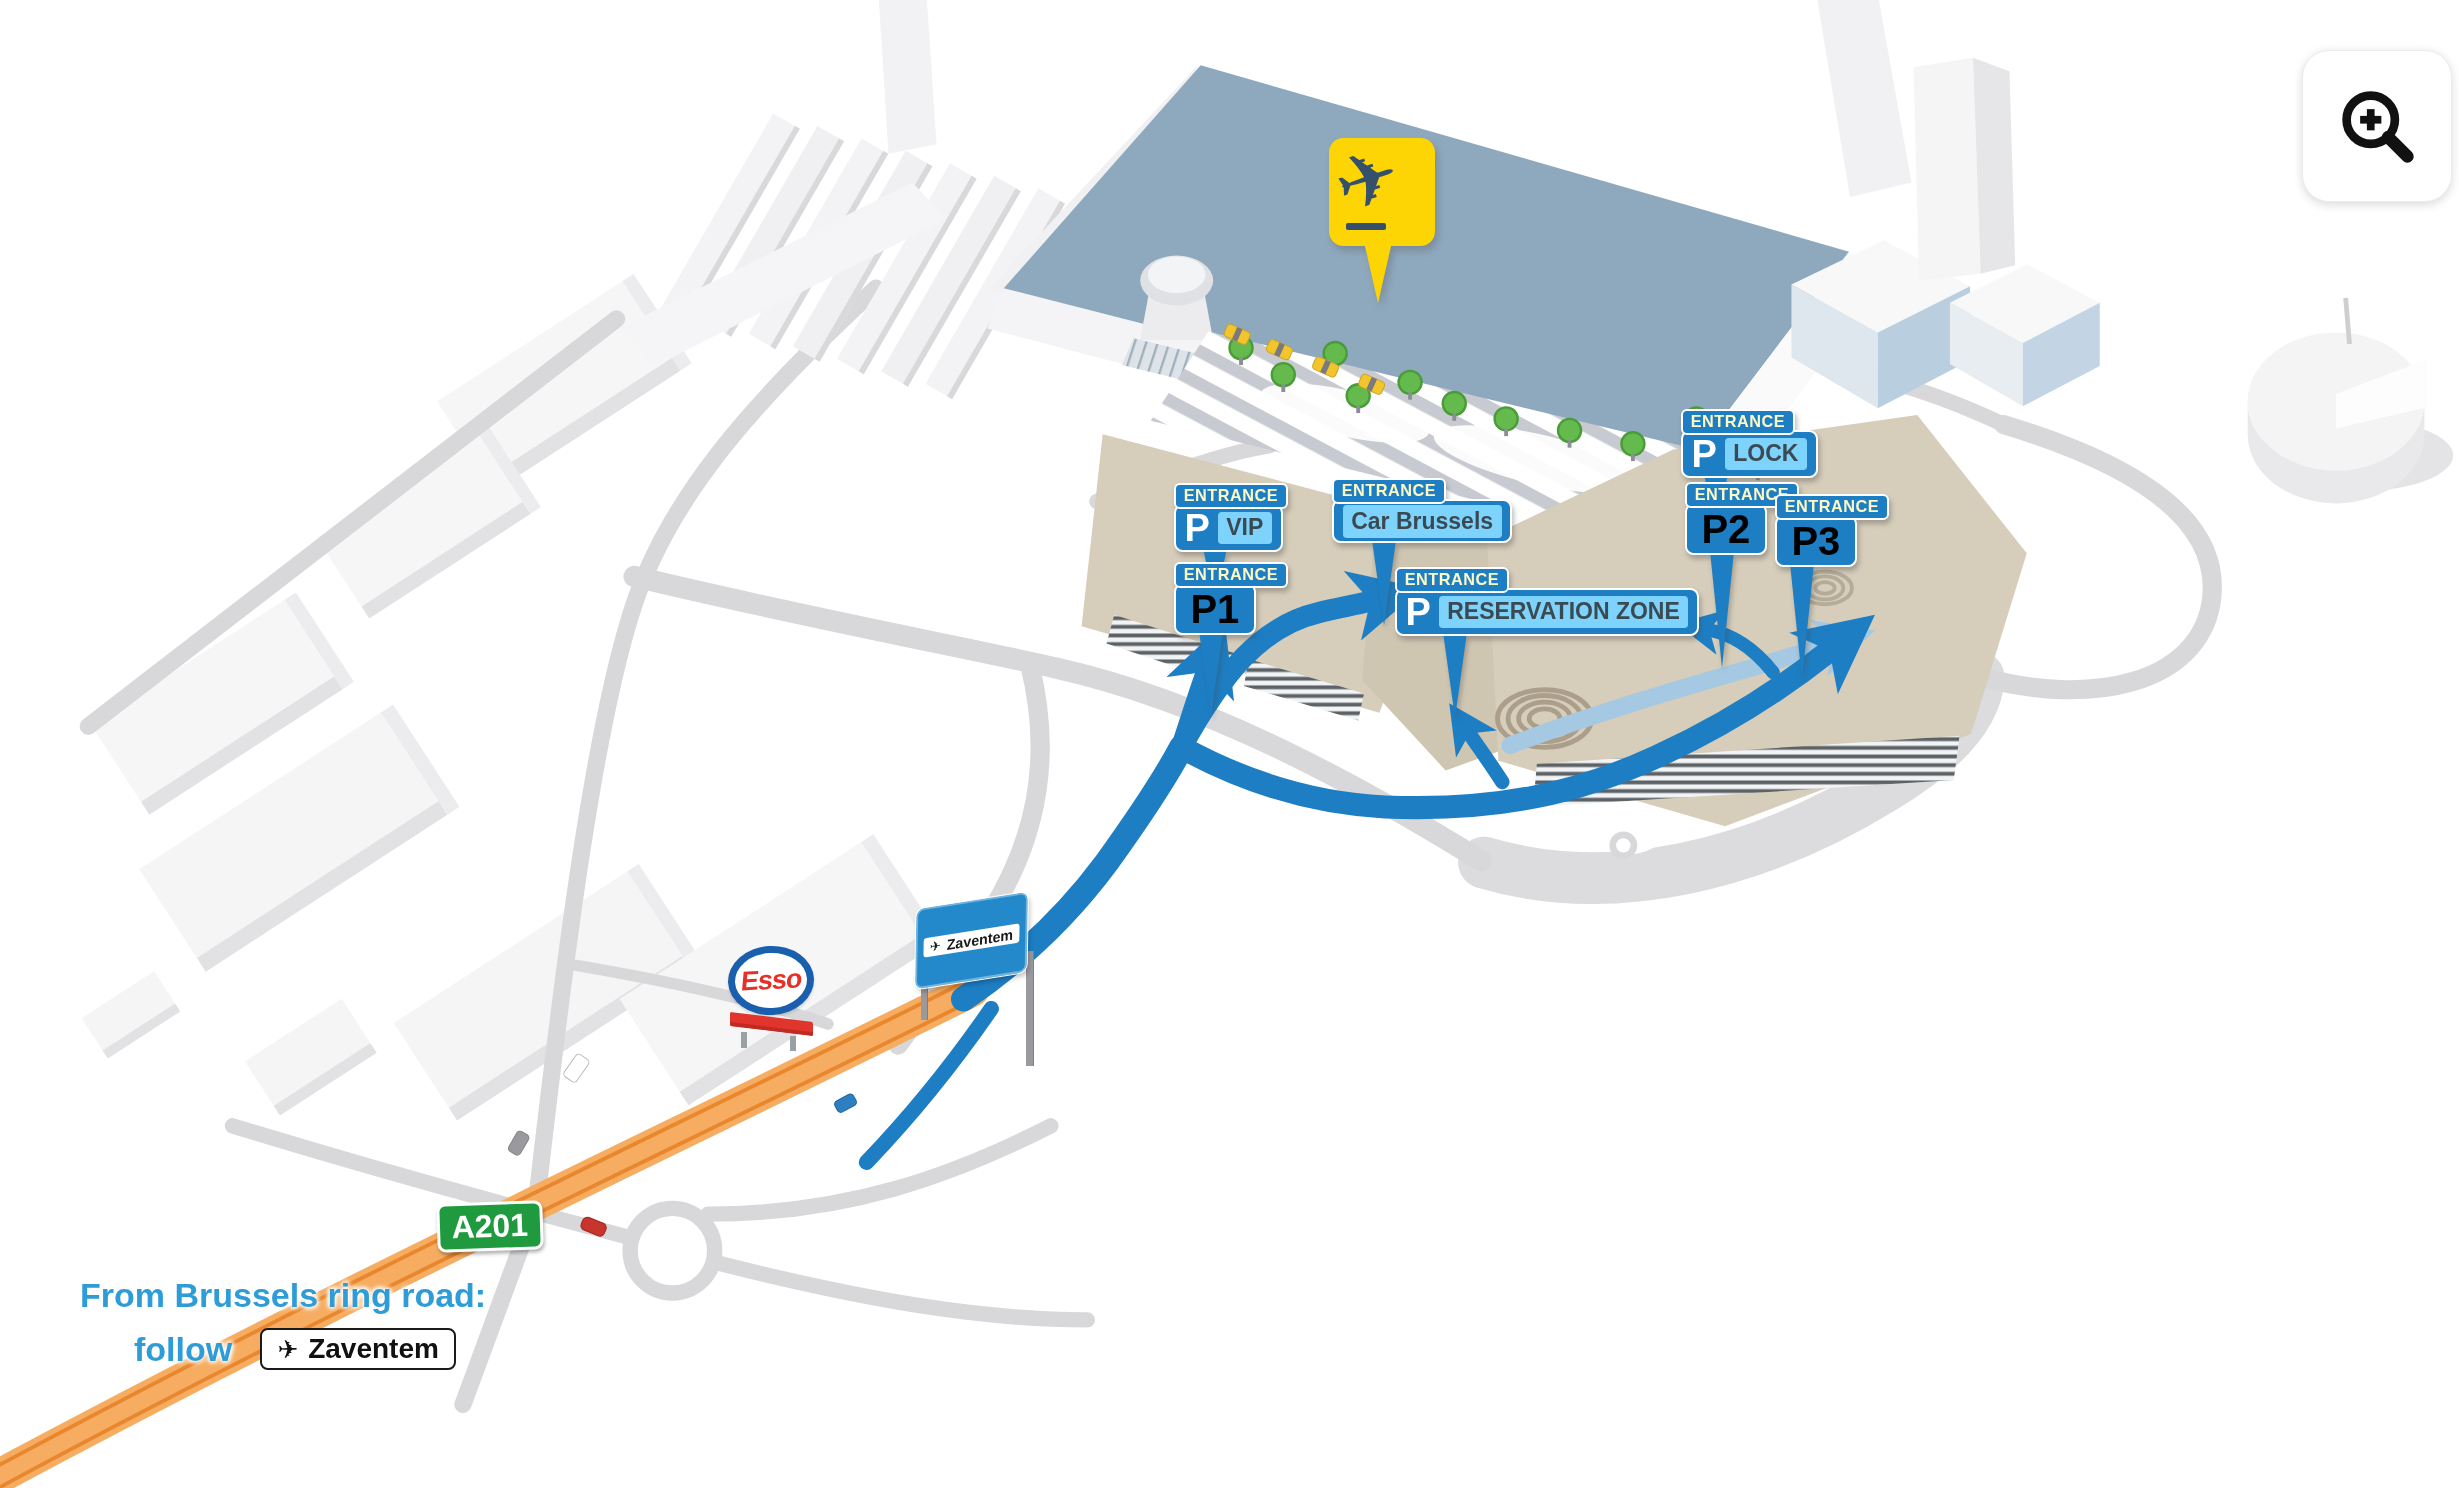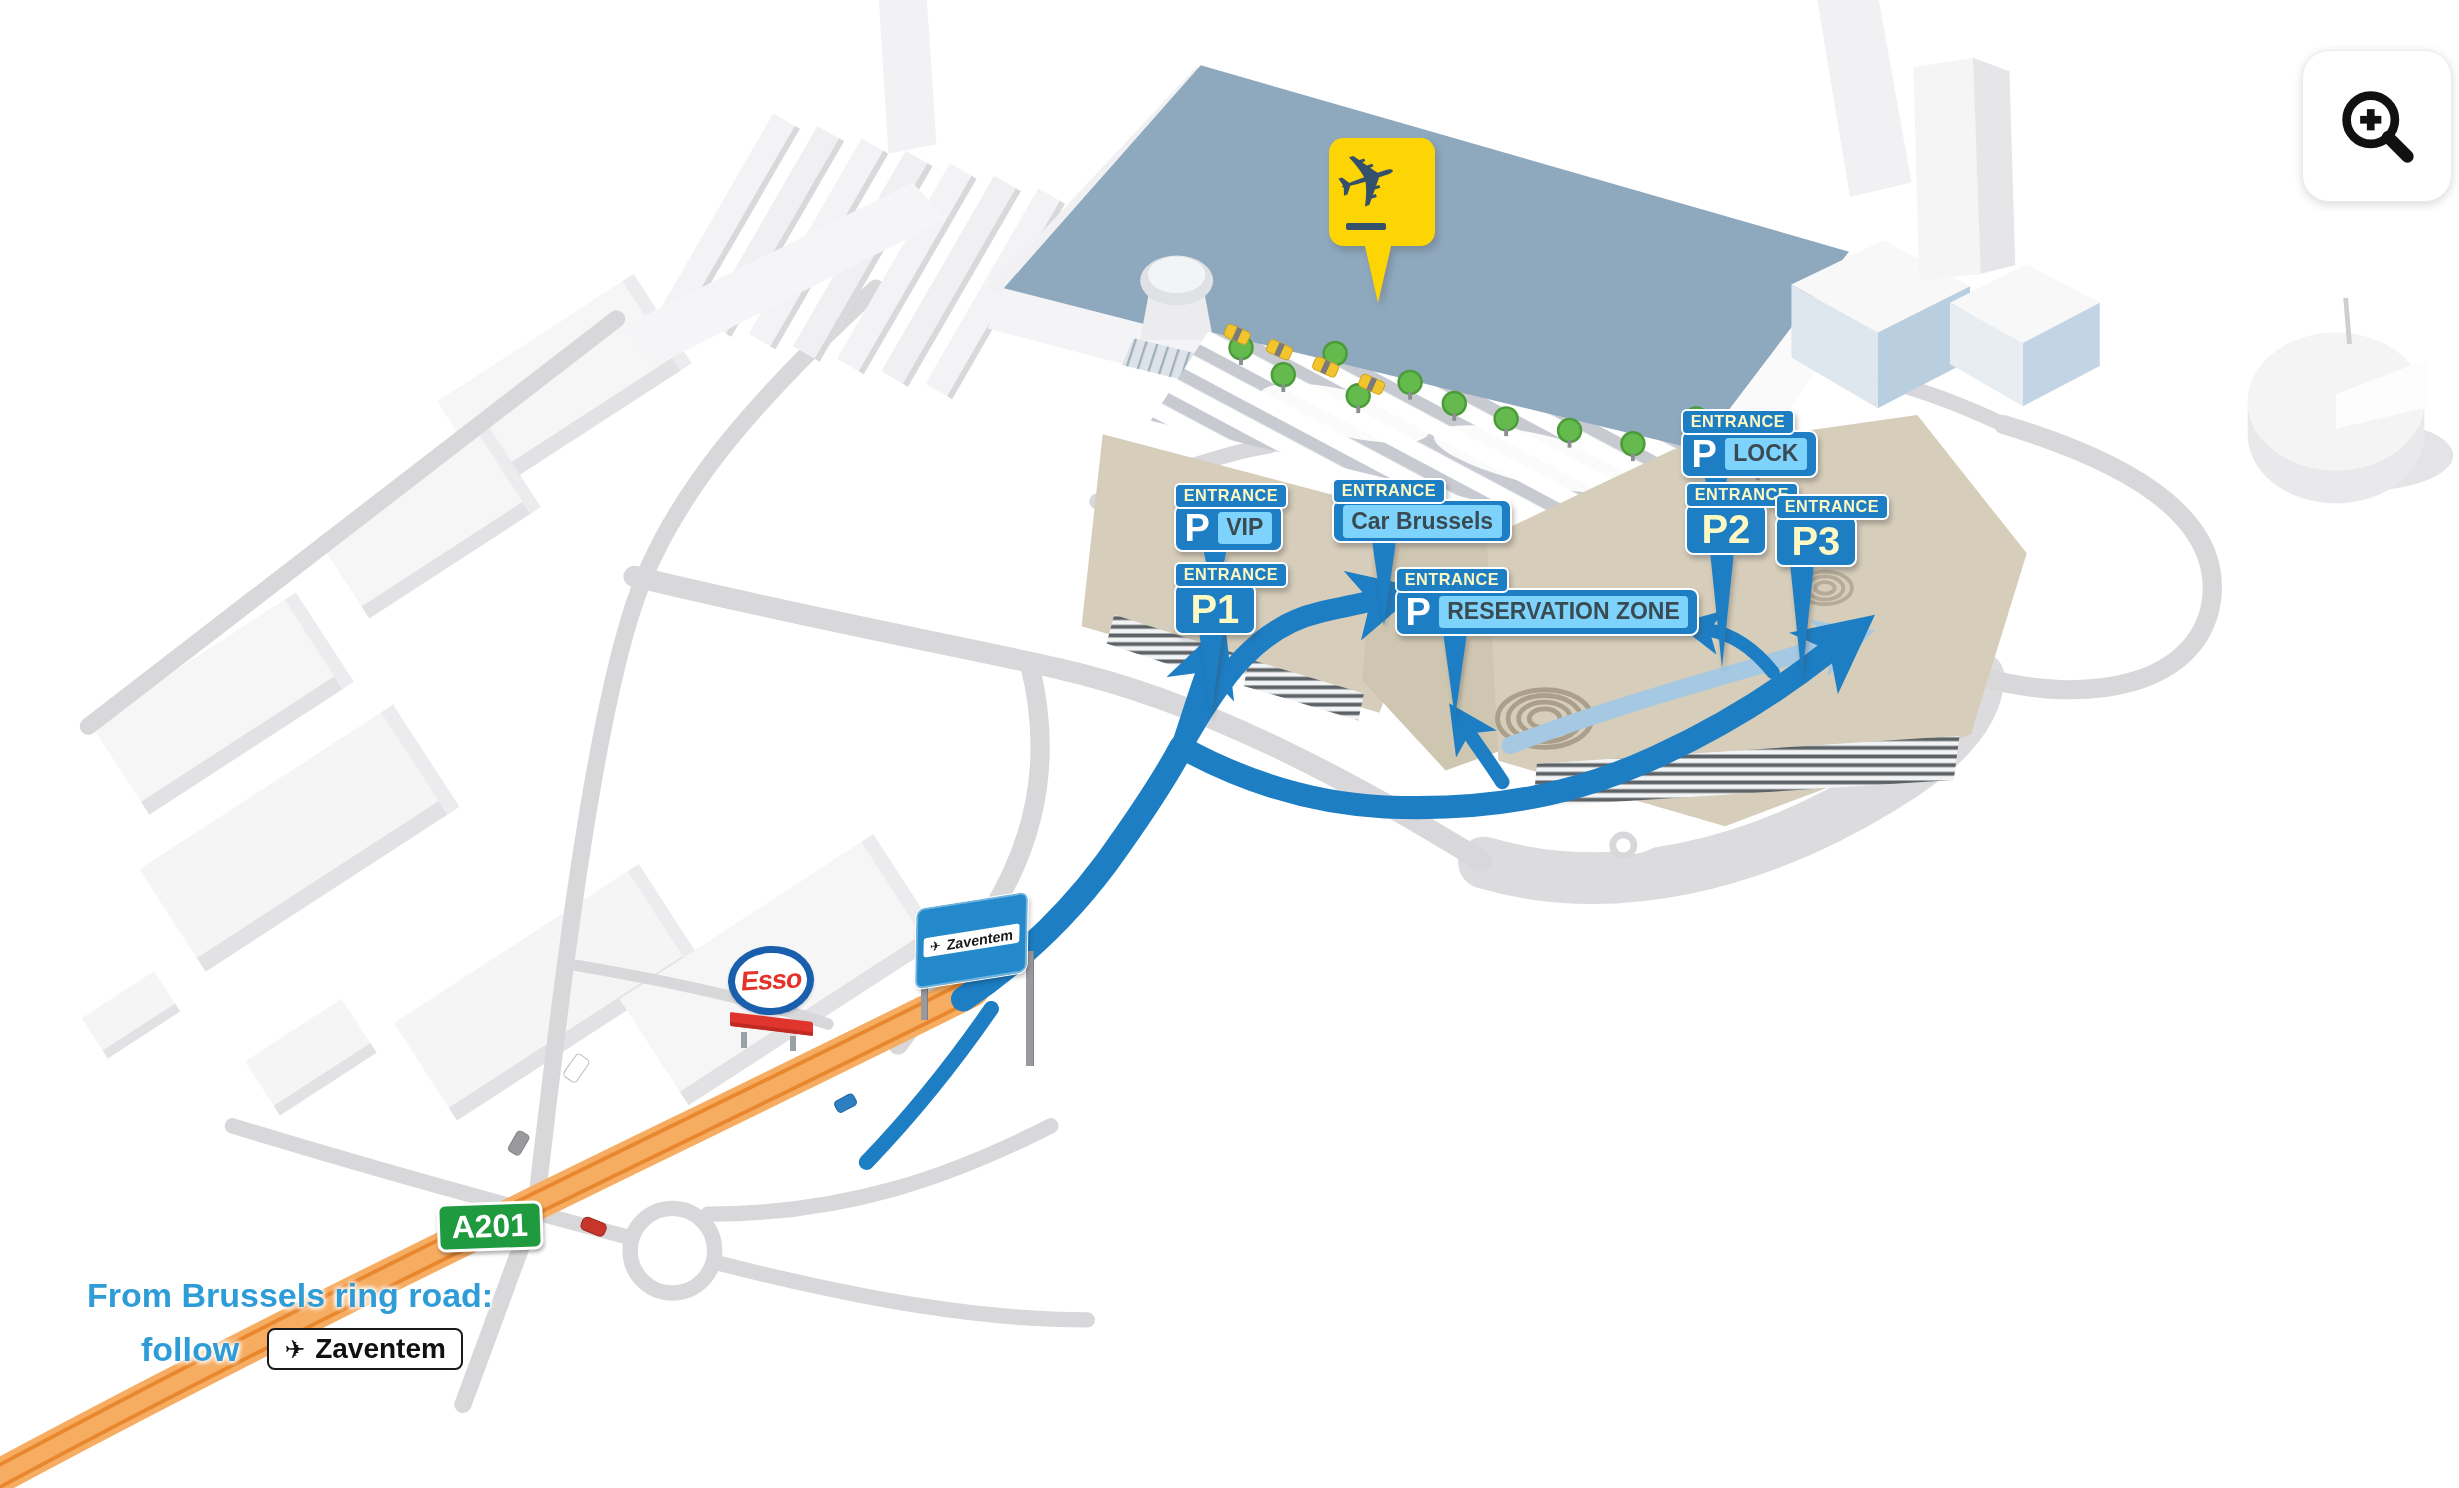--- a/index.html
+++ b/index.html
@@ -19,21 +19,21 @@
   
   .pin{position:absolute; z-index:5; filter:drop-shadow(2.9px 4.8px 2.9px rgba(70,70,70,.35));}
   .pin .tab{display:inline-block; background:var(--pin_blue); color:#fef9c3; font-weight:bold;
     font-size:16.3px; letter-spacing:0.5px; padding:1px 7.7px 1.9px; border:2.9px solid #fff;
     border-radius:5.8px; position:relative; z-index:2; white-space:nowrap;}
   .pin .body{margin-top:-4.8px; background:var(--pin_blue); border:2.9px solid #fff; border-radius:8.6px;
     padding:3.8px 8.6px; display:flex; align-items:center; gap:7.7px; width:max-content; position:relative; z-index:1;}
   .pin .p{color:#fff; font-weight:bold; font-size:38px; line-height:.95;}
   .pin .box{background:#7dd3fc; color:var(--label_dark); font-weight:bold; font-size:23px;
     padding:2.9px 8.6px; border-radius:3.8px; white-space:nowrap;}
-  .pin .big{color:#fef9c3; font-weight:bold; font-size:40px; line-height:1; padding:0 5.8px;}
+  .pin .big{color:#000000; font-weight:bold; font-size:40px; line-height:1; padding:0 5.8px;}
   .pin .pointer{width:0; height:0; border-left:12.5px solid transparent; border-right:12.5px solid transparent;
     border-top:56px solid var(--pin_blue); margin-top:-3.8px;}
   .pin .pointer.ptr-l{border-top-width:86px;}
   .pin .pointer.ptr-xl{border-top-width:117px;}
 
   
   .plane-marker{position:absolute; left:1329px; top:138px; z-index:5; filter:drop-shadow(3.8px 5.8px 3.8px rgba(90,90,90,.35));}
   .plane-marker .card{width:106px; height:108px; background:var(--marker_yellow); border-radius:14.4px; position:relative;}
   .plane-marker .plane-glyph{position:absolute; left:6.7px; top:-1.9px; font-size:75px; color:var(--plane_dark);
     transform:rotate(-18deg); font-family:"DejaVu Sans",sans-serif;}
@@ -63,21 +63,21 @@
   .zsign-wrap .post.post-l{left:5.8px; top:27px;}
   .zsign-wrap .post.post-r{left:111px; top:50px; height:115px;}
   .zsign{position:relative; width:113px; height:79px; background:#2389ca; border:2.9px solid #6fb4de;
     outline:1.9px solid #fff; border-radius:7.7px; transform:rotate(-9deg) skewX(-10deg);
     display:flex; align-items:center; justify-content:center; box-shadow:1.9px 3.8px 4.8px rgba(0,0,0,.25);}
   .zsign-inner{background:#fff; border-radius:2.9px; padding:1.9px 6.7px; display:flex; align-items:center; gap:5.8px;
     color:#1a1a1a; font-weight:bold; font-size:14.4px; white-space:nowrap;}
   .zsign-inner .zplane{font-size:13.4px; font-family:"DejaVu Sans",sans-serif;}
 
   
-  .instructions{position:absolute; left:87px; top:1276px; z-index:5; color:var(--text_blue);
+  .instructions{position:absolute; left:80px; top:1276px; z-index:5; color:var(--text_blue);
     text-shadow:0 0 4.8px #fff,0 0 4.8px #fff,0 0 5.8px #fff,0 0 7.7px #fff;}
   .instructions .line1{font-weight:bold; font-size:34px;}
   .instructions .line2{display:flex; align-items:center; gap:28px; margin:13.4px 0 0 54px;}
   .instructions .follow{font-weight:bold; font-size:34px;}
   .mini-sign{display:inline-flex; align-items:center; gap:9.6px; background:#fff; color:#111;
     border:2.9px solid #1a1a1a; border-radius:7.7px; padding:2.9px 15.4px; font-weight:bold; font-size:28px;
     text-shadow:none; white-space:nowrap;}
   .mini-sign .zplane{font-size:25px; font-family:"DejaVu Sans",sans-serif;}
 
   

